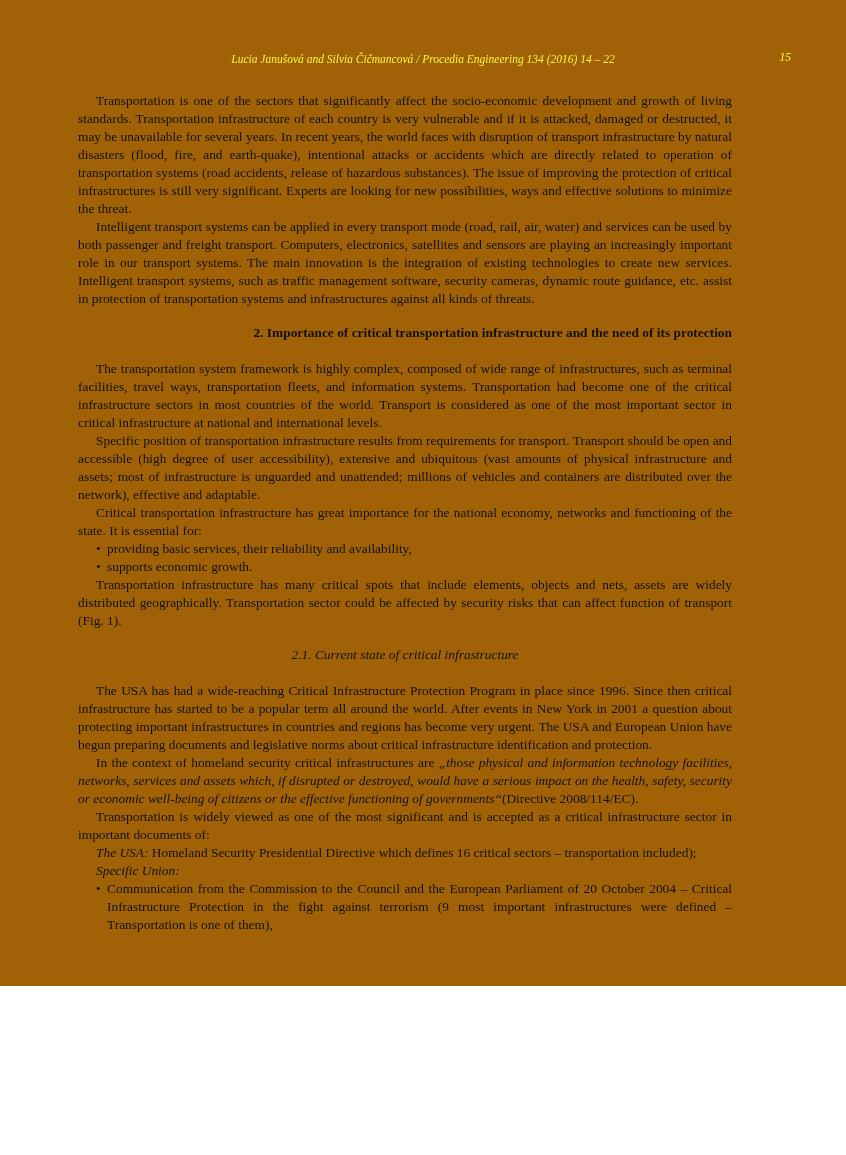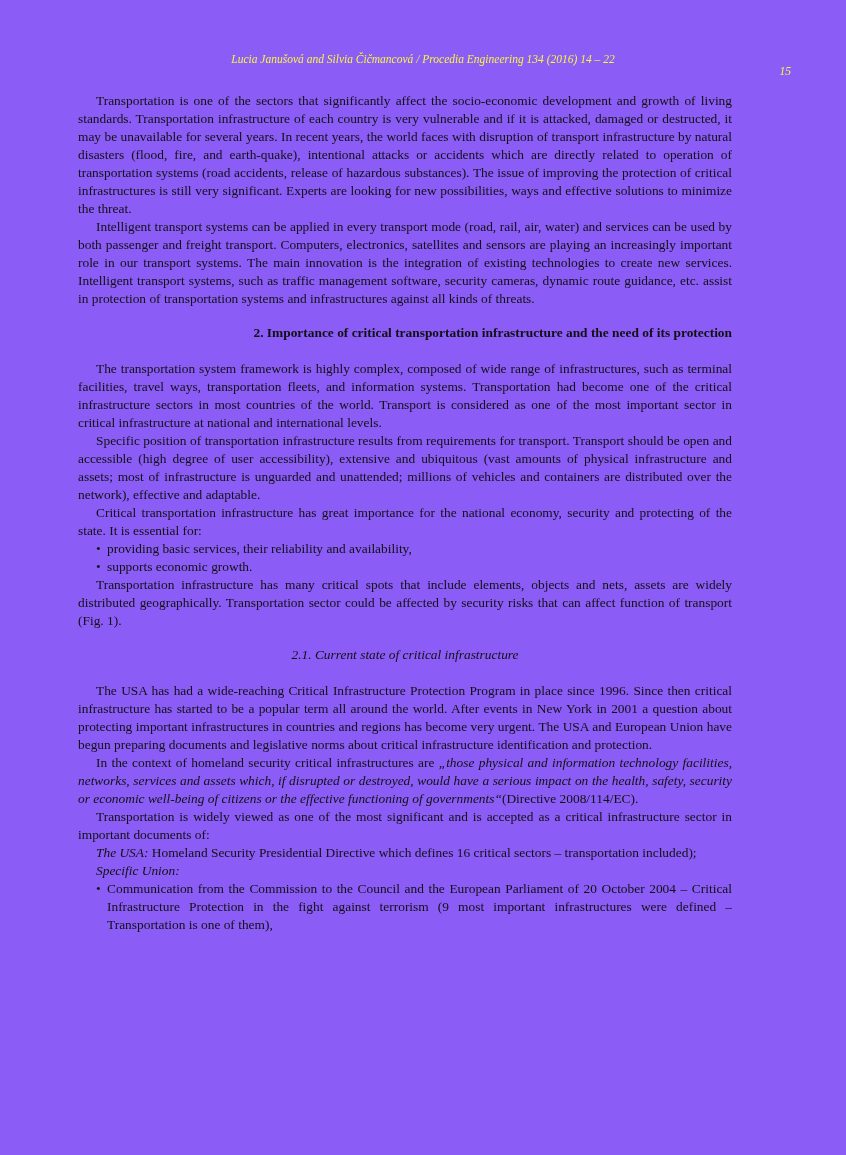--- a/index.html
+++ b/index.html
@@ -1,26 +1,26 @@
 <!DOCTYPE html>
 <html><head>
 <meta charset="utf-8">
 <style>
   html,body{margin:0;padding:0;background:#ffffff;}
   .page{
-    width:846px;height:1155px;position:relative;background:#8b5cf6;
+    width:846px;height:986px;position:relative;background:#a16207;
     font-family:"Liberation Serif","DejaVu Serif",serif;color:#111;
     overflow:hidden;
   }
   header{position:relative;padding-top:52px;}
   .running-head{
     text-align:center;font-style:italic;font-size:11.5px;line-height:14px;
   }
   .page-number{
-    position:absolute;top:64px;right:55px;font-style:italic;
+    position:absolute;top:50px;right:55px;font-style:italic;
     font-size:11.5px;line-height:14px;
   }
   .content{
     margin:26px 114px 0 78px;font-size:13.4px;line-height:18px;
     text-align:justify;
   }
   .para{margin:0;}
   .indent{text-indent:18px;}
   .section-heading{
     font-size:13.4px;font-weight:bold;margin:16px 0 18px 0;text-align:right;
@@ -49,21 +49,21 @@
     <p class="para indent">Transportation is one of the sectors that significantly affect the socio-economic development and growth of living standards. Transportation infrastructure of each country is very vulnerable and if it is attacked, damaged or destructed, it may be unavailable for several years. In recent years, the world faces with disruption of transport infrastructure by natural disasters (flood, fire, and earth-quake), intentional attacks or accidents which are directly related to operation of transportation systems (road accidents, release of hazardous substances). The issue of improving the protection of critical infrastructures is still very significant. Experts are looking for new possibilities, ways and effective solutions to minimize the threat.</p>
 
     <p class="para indent">Intelligent transport systems can be applied in every transport mode (road, rail, air, water) and services can be used by both passenger and freight transport. Computers, electronics, satellites and sensors are playing an increasingly important role in our transport systems. The main innovation is the integration of existing technologies to create new services. Intelligent transport systems, such as traffic management software, security cameras, dynamic route guidance, etc. assist in protection of transportation systems and infrastructures against all kinds of threats.</p>
 
     <h2 class="section-heading">2. Importance of critical transportation infrastructure and the need of its protection</h2>
 
     <p class="para indent">The transportation system framework is highly complex, composed of wide range of infrastructures, such as terminal facilities, travel ways, transportation fleets, and information systems. Transportation had become one of the critical infrastructure sectors in most countries of the world. Transport is considered as one of the most important sector in critical infrastructure at national and international levels.</p>
 
     <p class="para indent">Specific position of transportation infrastructure results from requirements for transport. Transport should be open and accessible (high degree of user accessibility), extensive and ubiquitous (vast amounts of physical infrastructure and assets; most of infrastructure is unguarded and unattended; millions of vehicles and containers are distributed over the network), effective and adaptable.</p>
 
-    <p class="para indent">Critical transportation infrastructure has great importance for the national economy, security and protecting of the state. It is essential for:</p>
+    <p class="para indent">Critical transportation infrastructure has great importance for the national economy, networks and functioning of the state. It is essential for:</p>
 
     <ul class="bullet-list">
       <li class="bullet-item">providing basic services, their reliability and availability,</li>
       <li class="bullet-item">supports economic growth.</li>
     </ul>
 
     <p class="para indent">Transportation infrastructure has many critical spots that include elements, objects and nets, assets are widely distributed geographically. Transportation sector could be affected by security risks that can affect function of transport (Fig. 1).</p>
 
     <h3 class="subsection-heading">2.1. Current state of critical infrastructure</h3>
 

